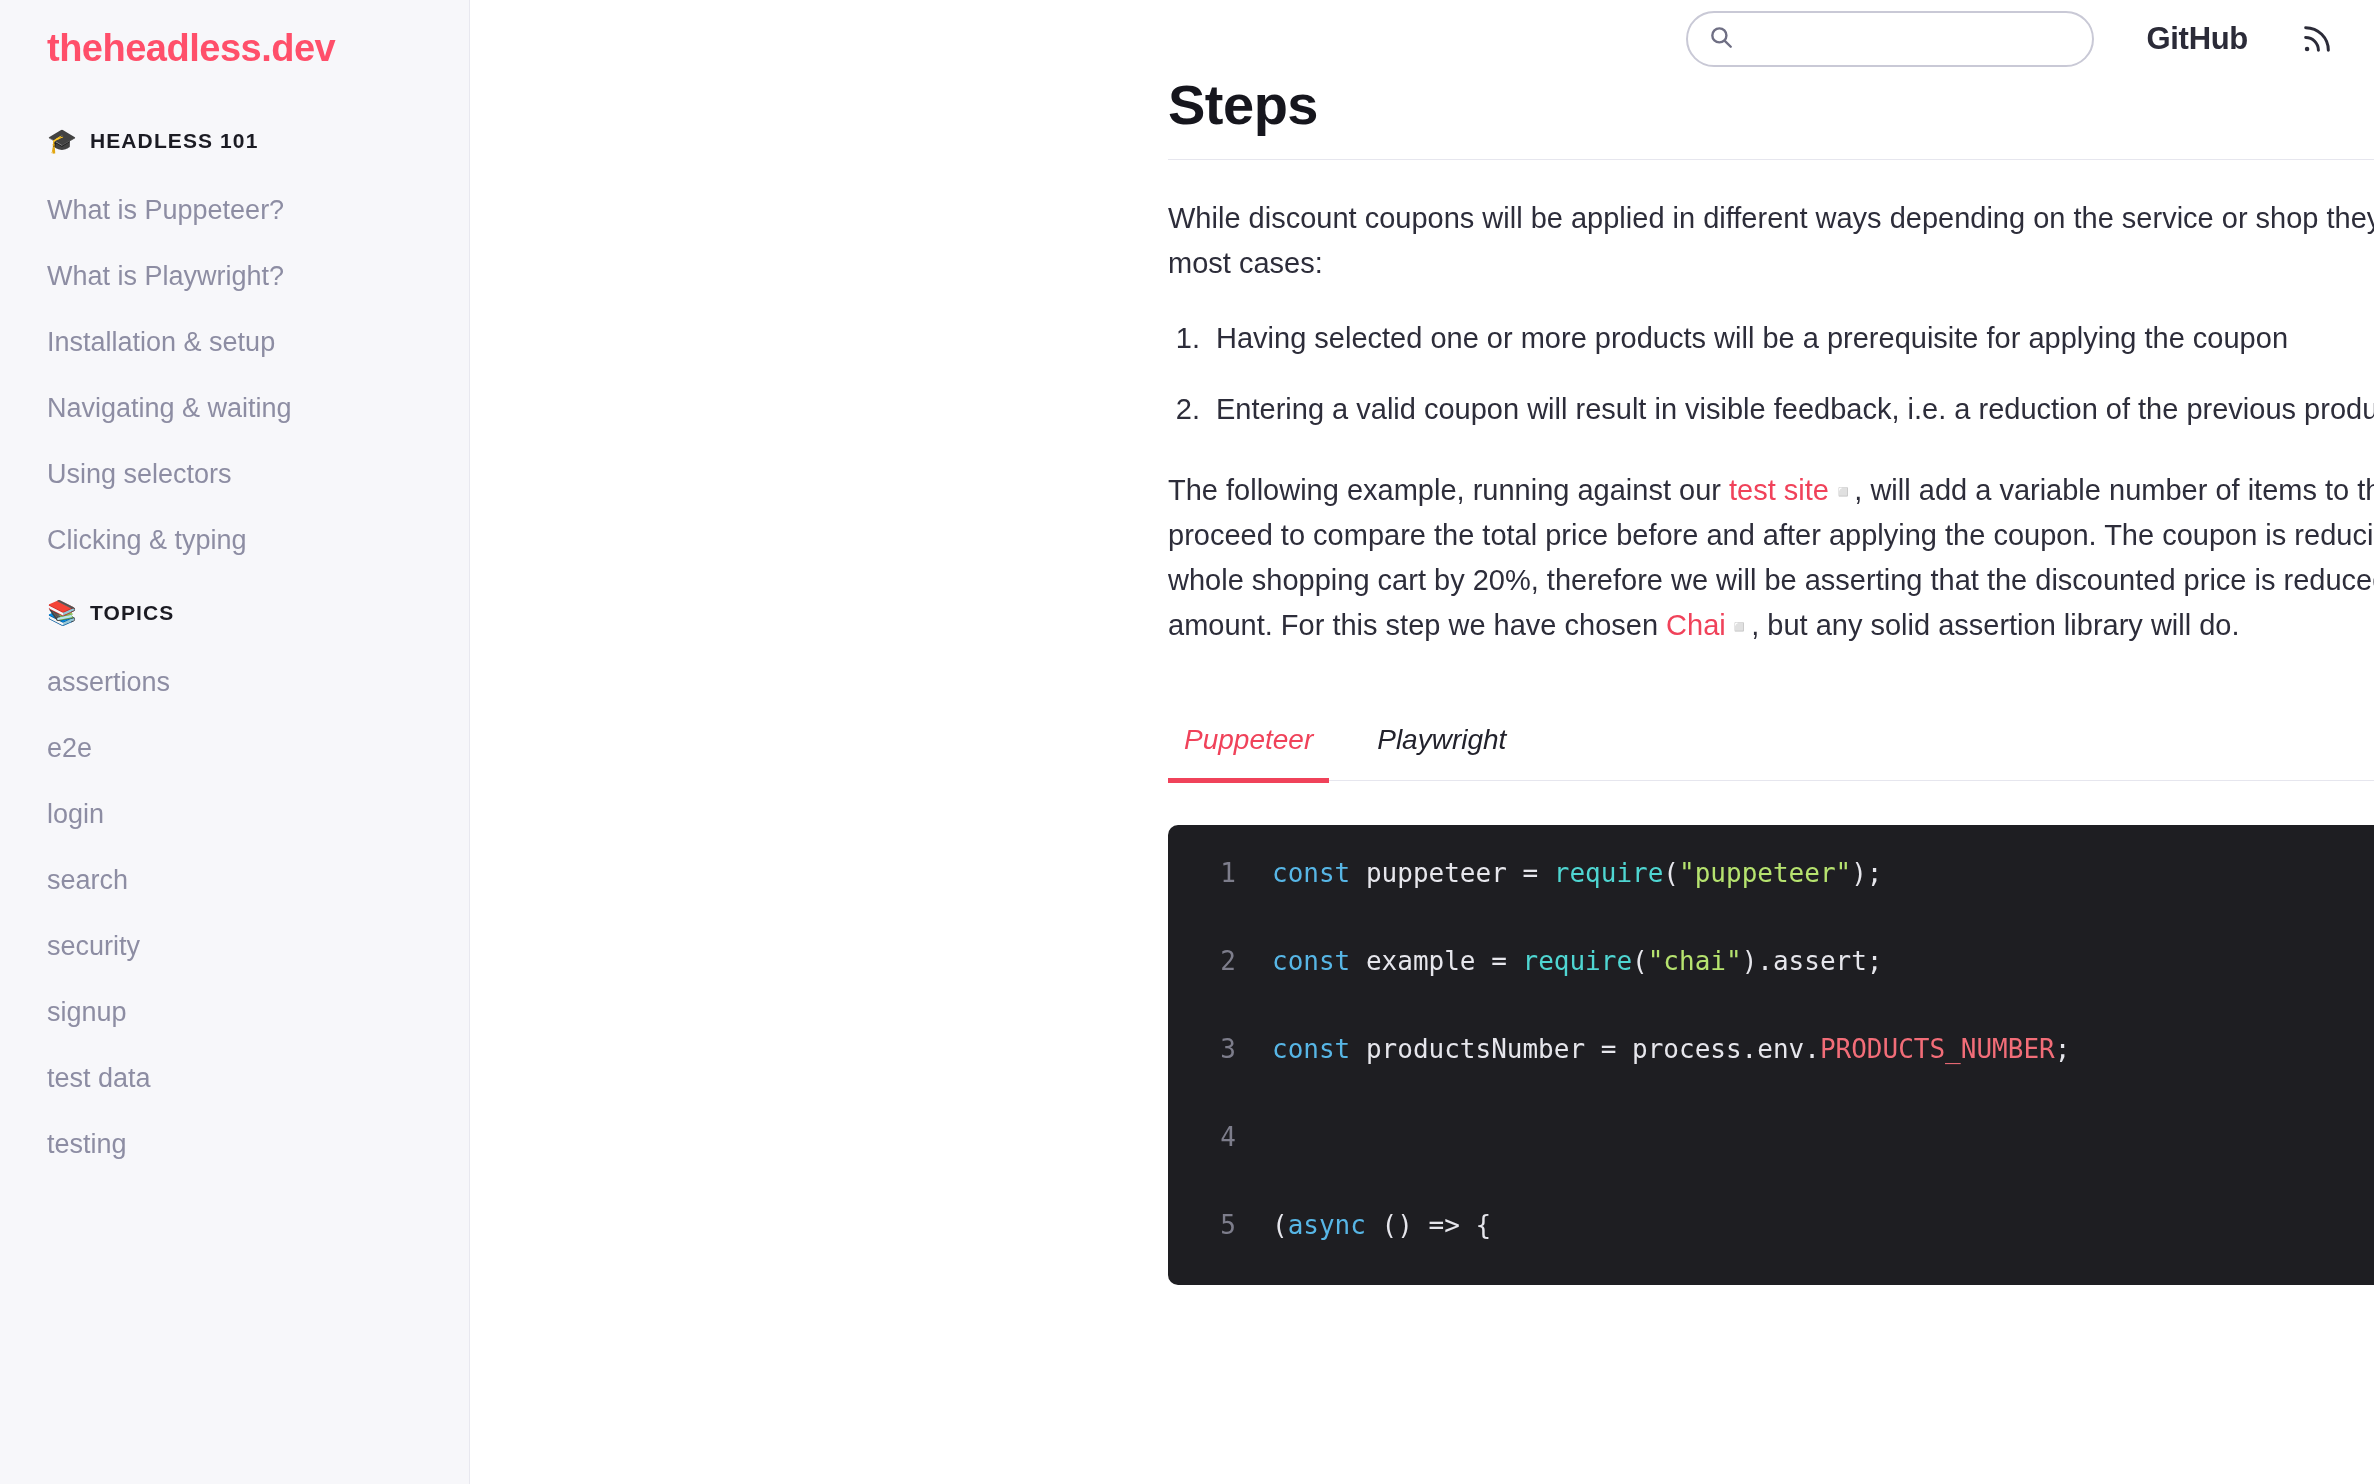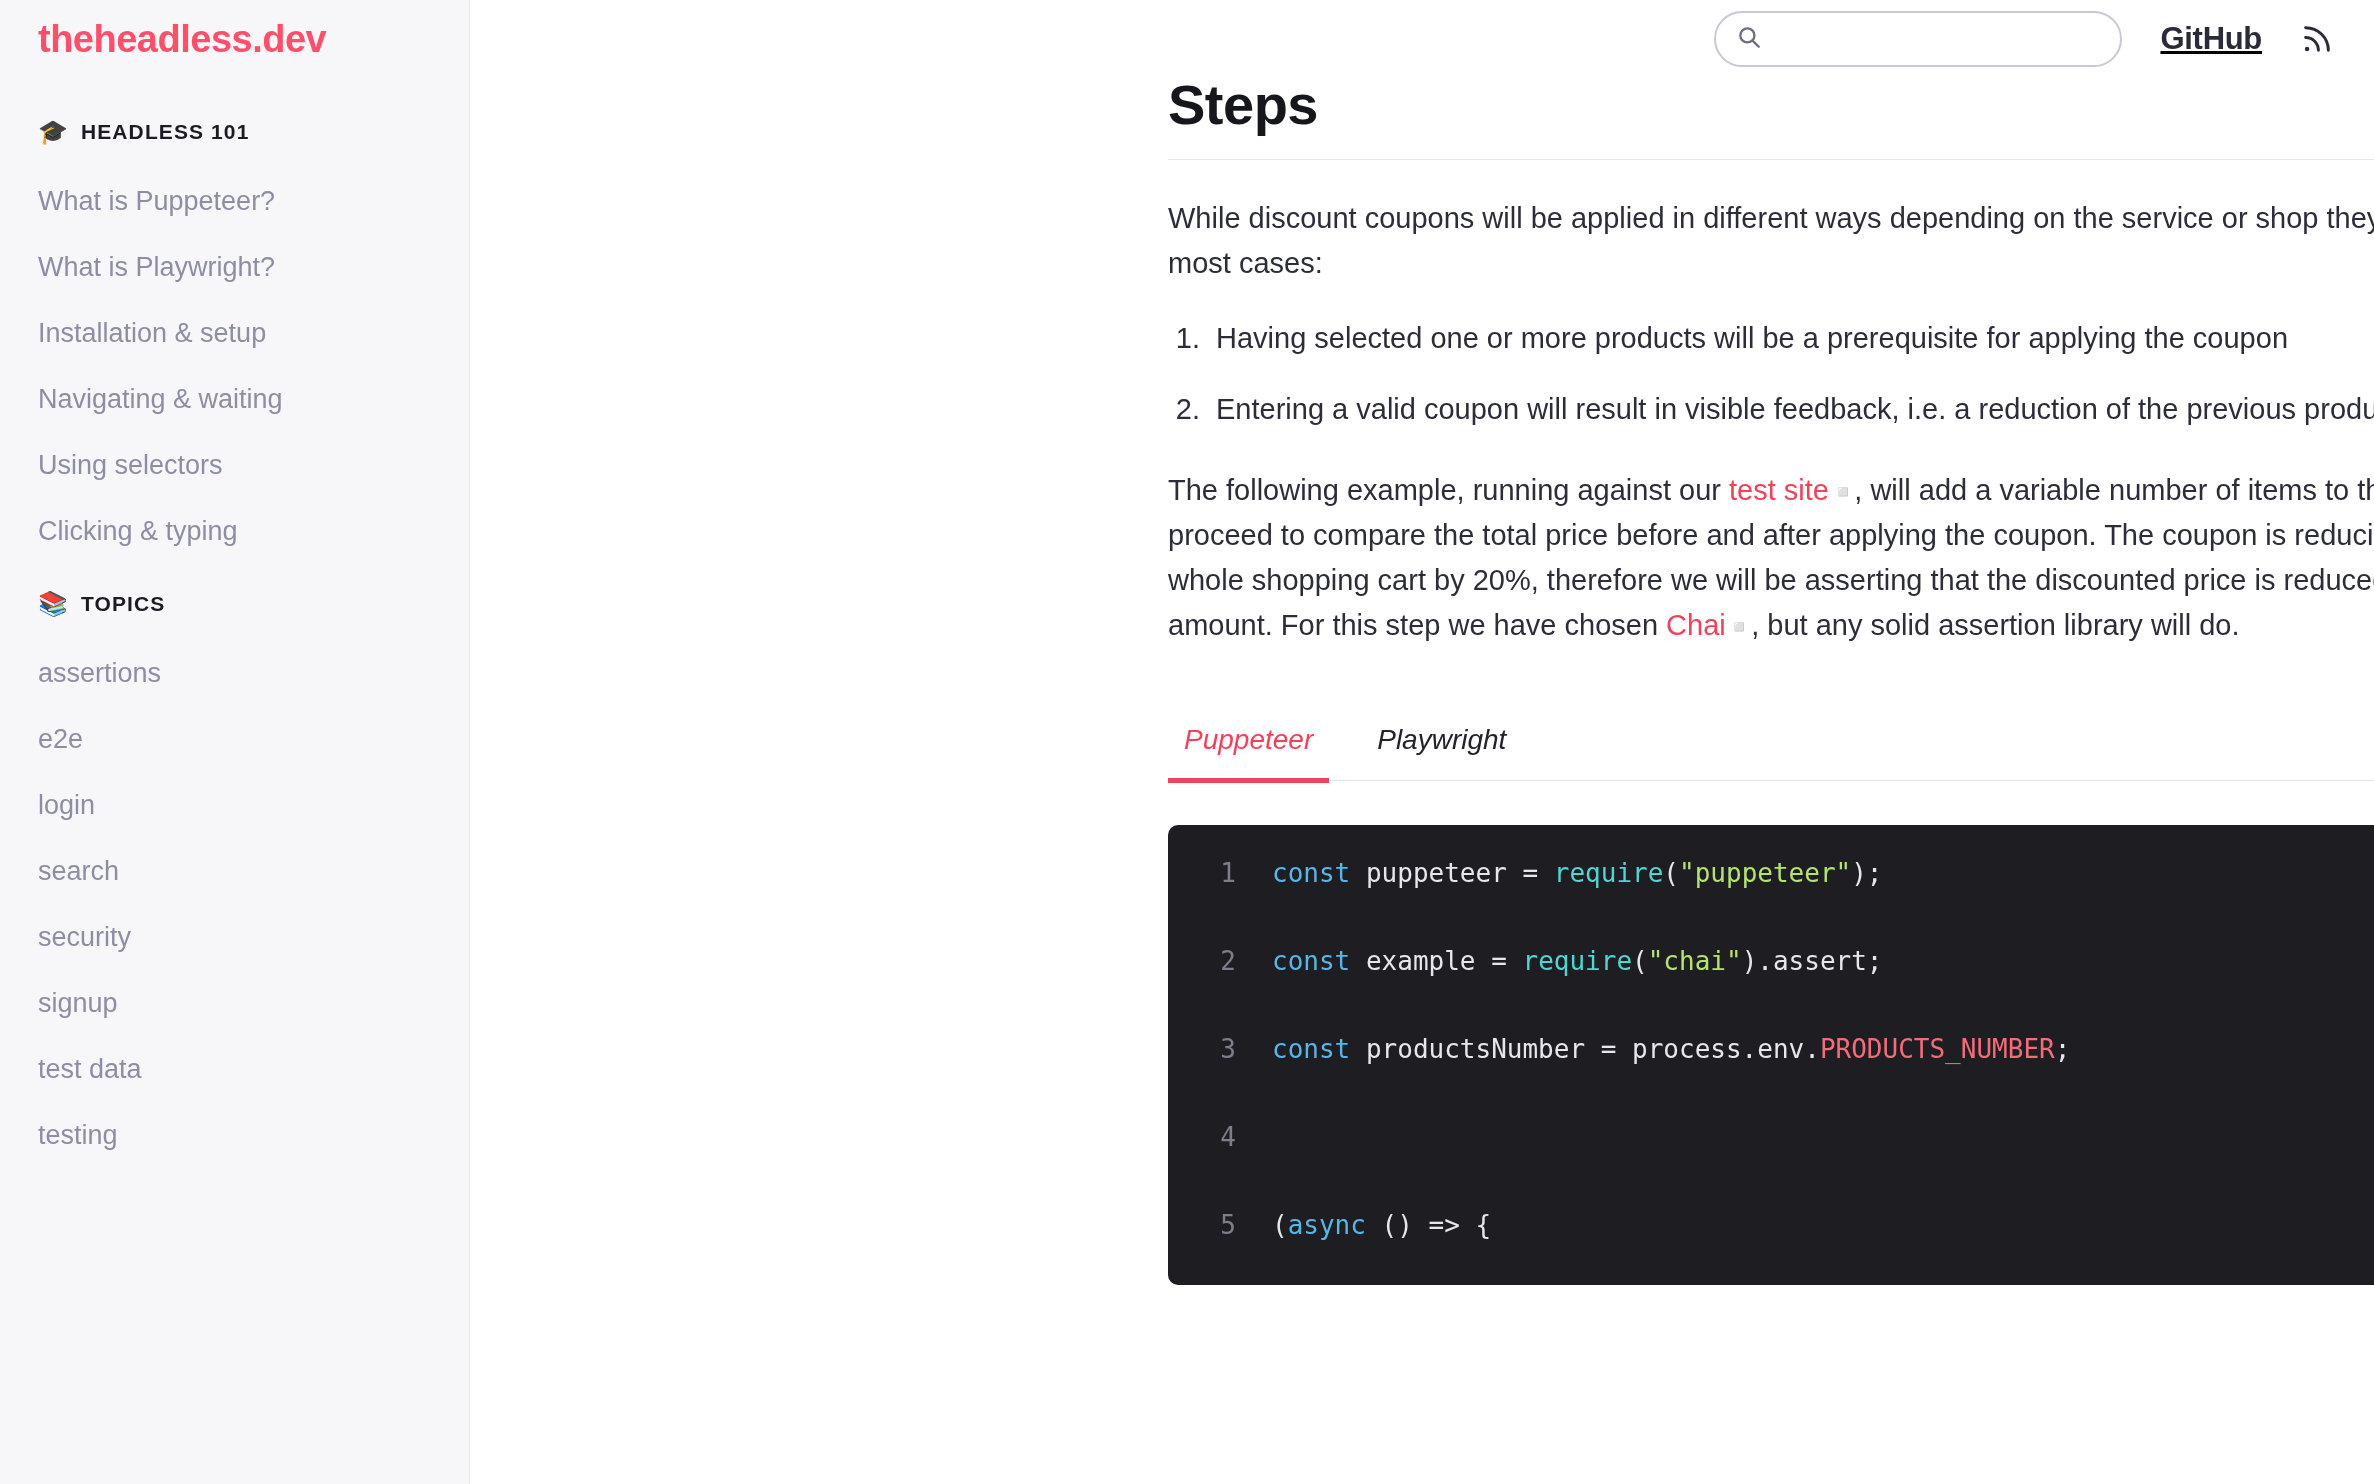--- a/index.html
+++ b/index.html
@@ -17,21 +17,21 @@
     display: flex;
   }
 
   
   .sidebar {
     width: 470px;
     flex: 0 0 470px;
     height: 1484px;
     background: #f7f7fa;
     border-right: 1px solid #e8e8ef;
-    padding: 0;
+    padding: 9px;
     overflow: hidden;
   }
   .brand {
     font-size: 38px;
     font-weight: 700;
     color: #ff4f6a;
     letter-spacing: -0.5px;
     padding: 18px 0 0 38px;
     height: 92px;
     display: flex;
@@ -66,23 +66,22 @@
     flex: 1 1 auto;
     position: relative;
     height: 1484px;
     overflow: hidden;
   }
   .topbar {
     height: 78px;
     display: flex;
     align-items: center;
     justify-content: flex-end;
-    gap: 38px;
+    gap: 52px;
     padding: 0 40px 0 0;
-    text-decoration: underline;
   }
   .search-box {
     width: 408px;
     height: 56px;
     border: 2px solid #c9c9d6;
     border-radius: 28px;
     display: flex;
     align-items: center;
     padding: 0 20px;
     background: #fff;

